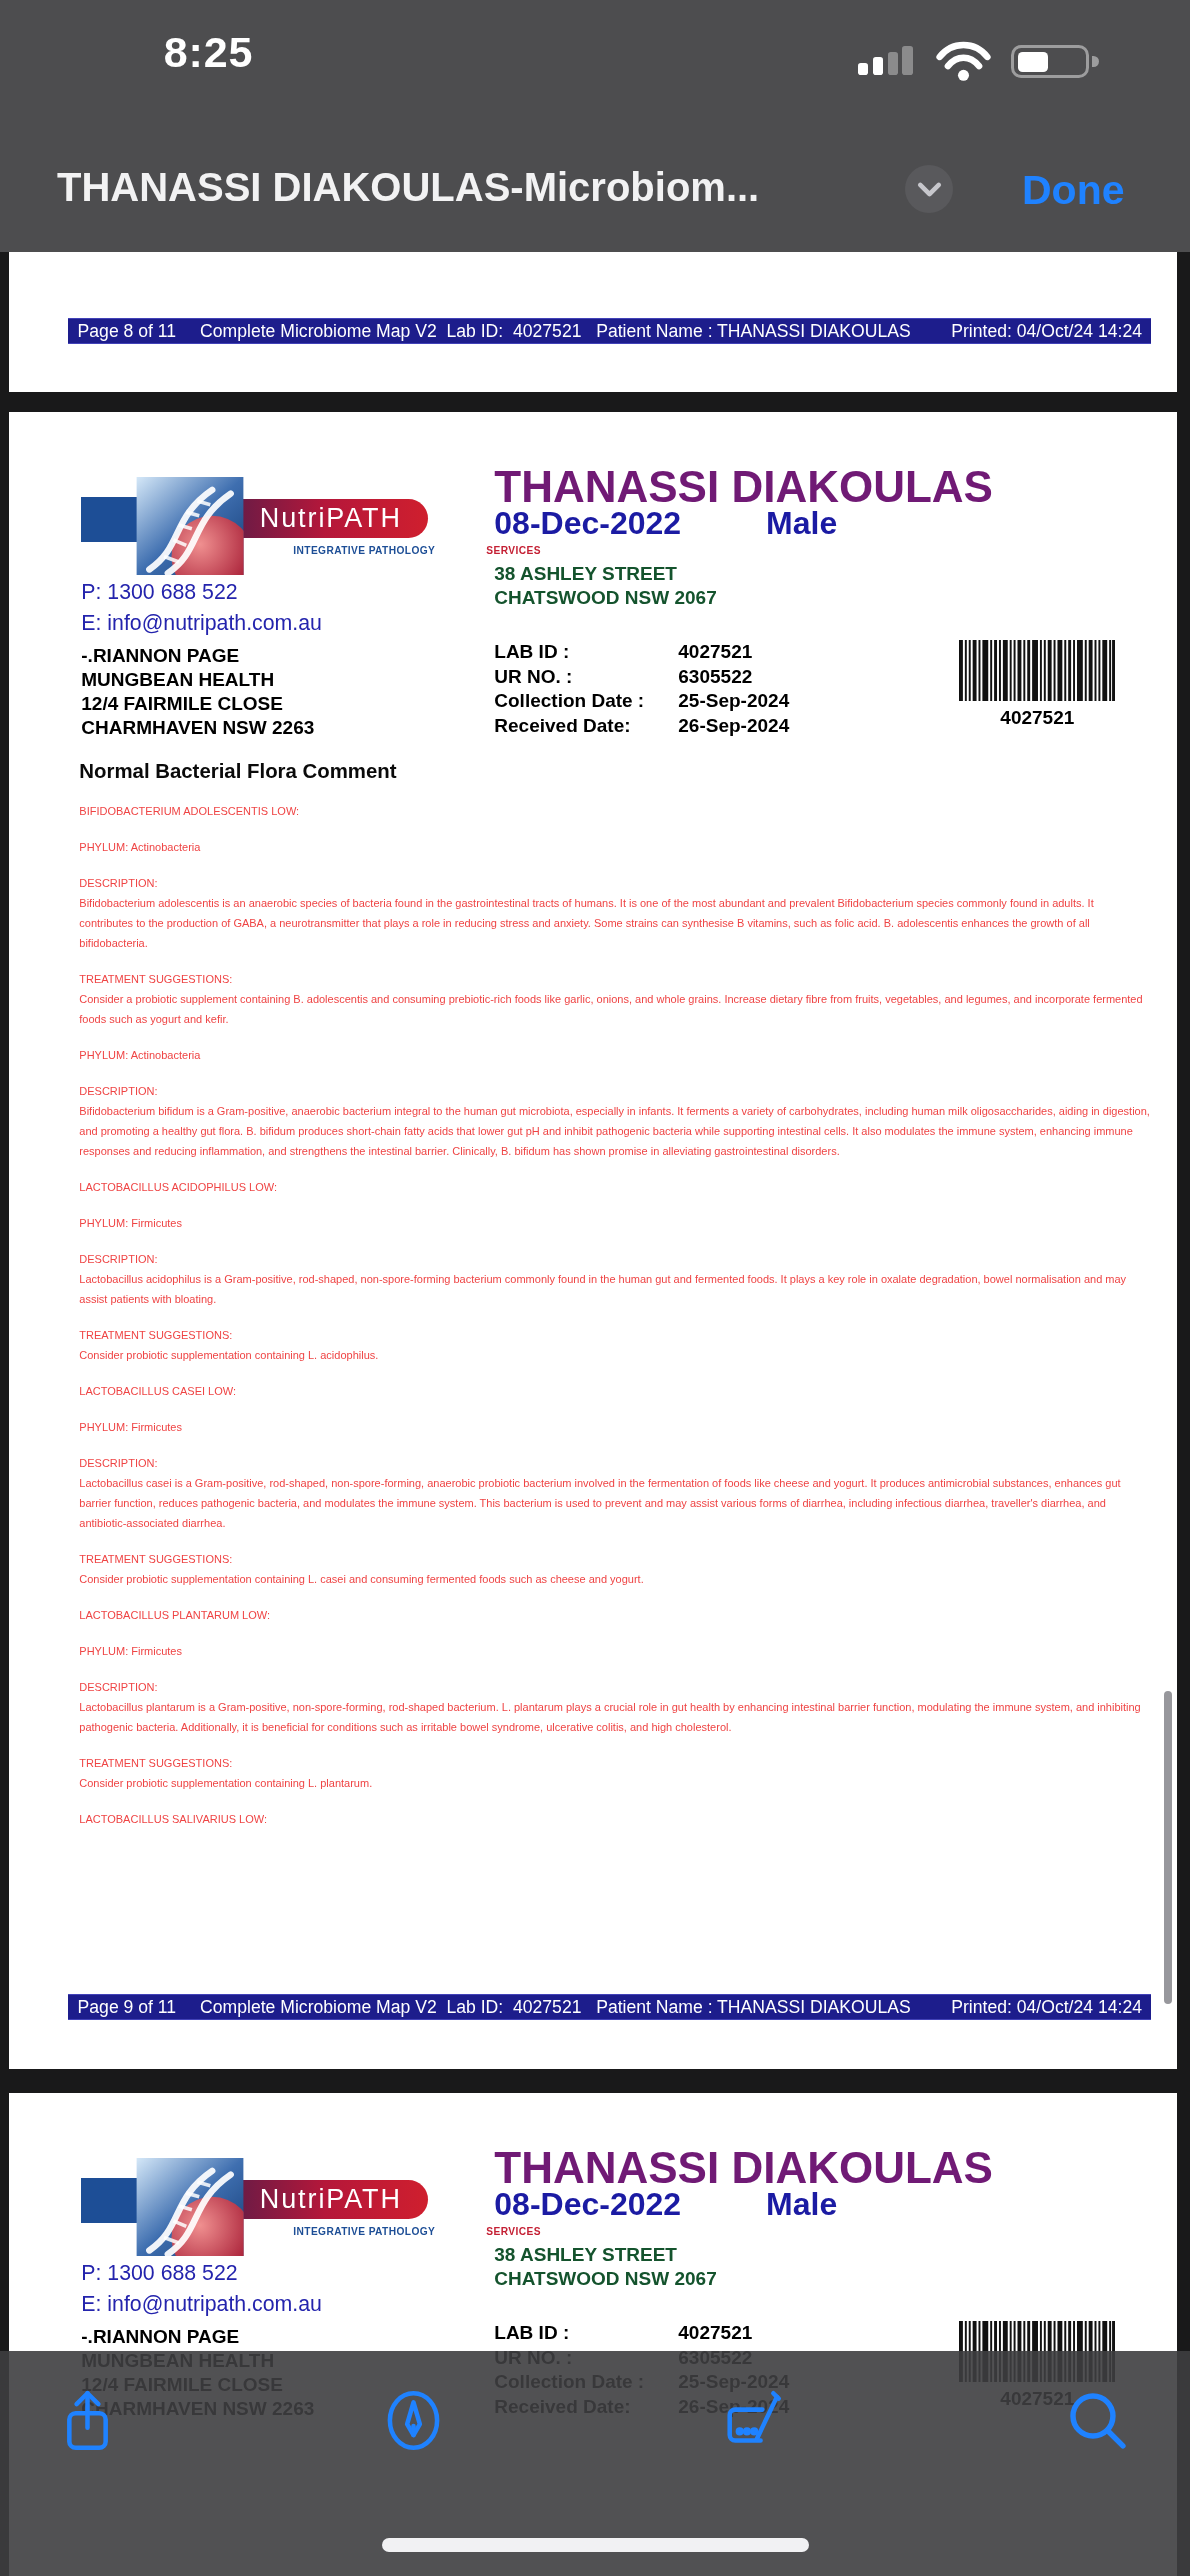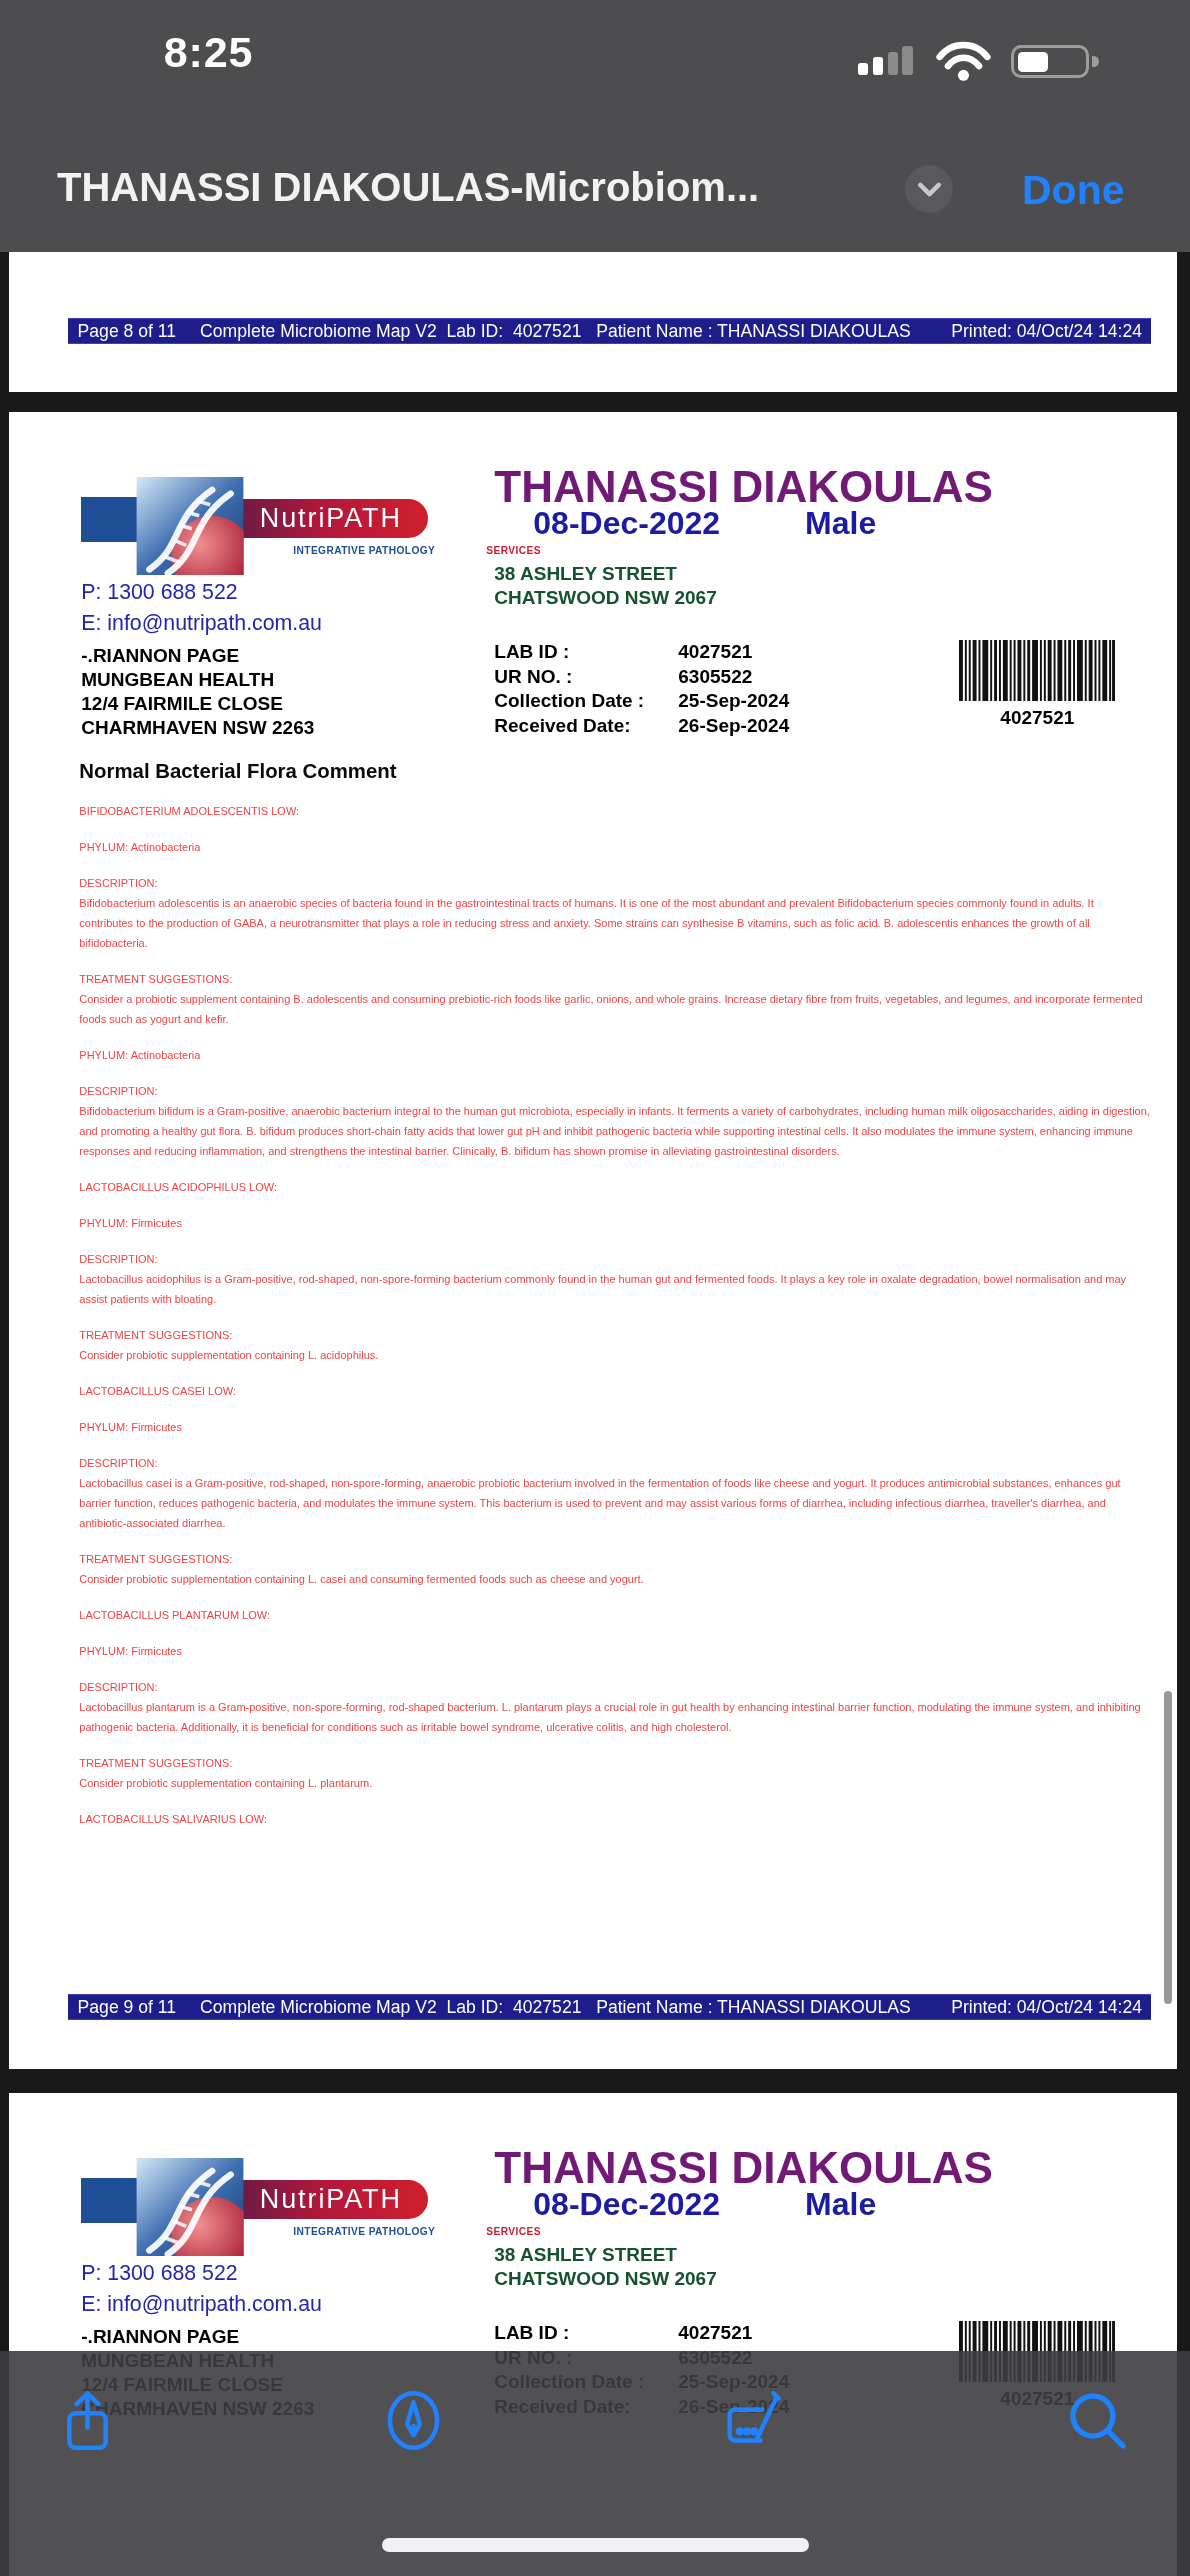--- a/index.html
+++ b/index.html
@@ -50,21 +50,21 @@
   .logo-banner{left:232px;top:87px;width:187px;height:39px;border-radius:0 20.4px 20.4px 0;
                background:linear-gradient(90deg,#6e1b45,#b5173a 45%,#cf1f2e);
                color:#fff;font-size:27px;font-weight:500;letter-spacing:1.9px;
                display:flex;align-items:center;padding-left:18.5px;z-index:1;}
   .logo-tagline{left:241px;top:133px;font-size:10.2px;font-weight:700;letter-spacing:0.4px;white-space:nowrap;}
   .logo-tagline .t1{color:#1d4e96;padding-left:43px;}
   .logo-tagline .t2{color:#c41f33;margin-left:48px;}
   .contact{left:72px;top:165px;font-size:21.3px;line-height:31px;color:#2424ad;}
   .addressee{left:72px;top:232px;font-size:19px;font-weight:700;line-height:24px;color:#000;}
   .patient-name{left:485px;top:50px;font-size:44px;font-weight:700;color:#701a75;}
-  .dob-row{left:485px;top:93px;font-size:32px;font-weight:700;color:#1b1ba3;display:flex;margin-left:39px;}
+  .dob-row{left:485px;top:93px;font-size:32px;font-weight:700;color:#1b1ba3;display:flex;}
   .dob-row .sex{margin-left:85px;}
   .patient-address{left:485px;top:150px;font-size:19px;font-weight:700;line-height:24px;color:#14532d;}
   .fields{left:485px;top:228px;font-size:19px;font-weight:700;color:#000;}
   .fields .frow{display:flex;height:24.6px;align-items:center;}
   .fields .flabel{width:184px;}
   .barcode{left:950px;top:228px;width:156px;height:61px;}
   .barcode-num{left:950px;top:295px;width:156px;text-align:center;font-size:19px;font-weight:700;color:#000;}
   
   .flora-title{position:absolute;left:70px;top:348px;font-size:20.4px;font-weight:700;color:#0a0a0a;}
   .doc-body{position:absolute;left:70px;top:389px;width:1071px;height:1178px;overflow:hidden;

